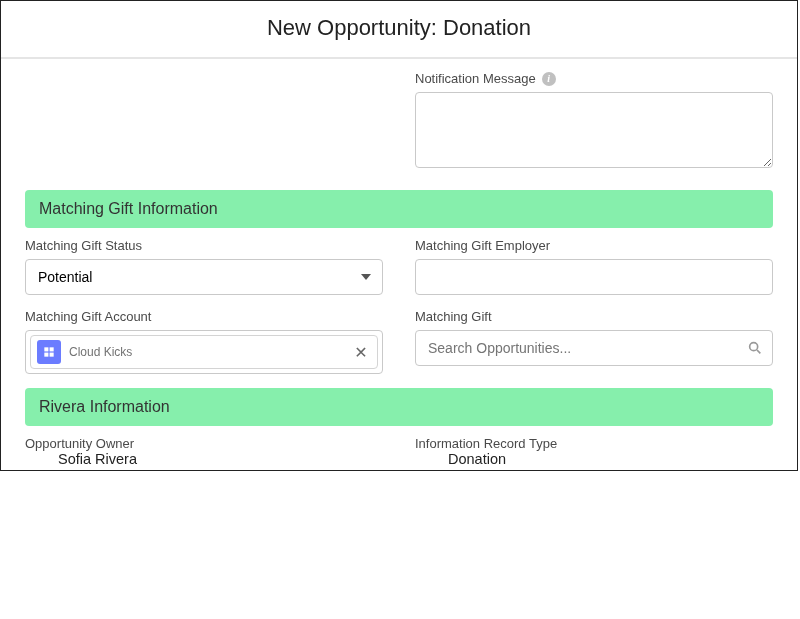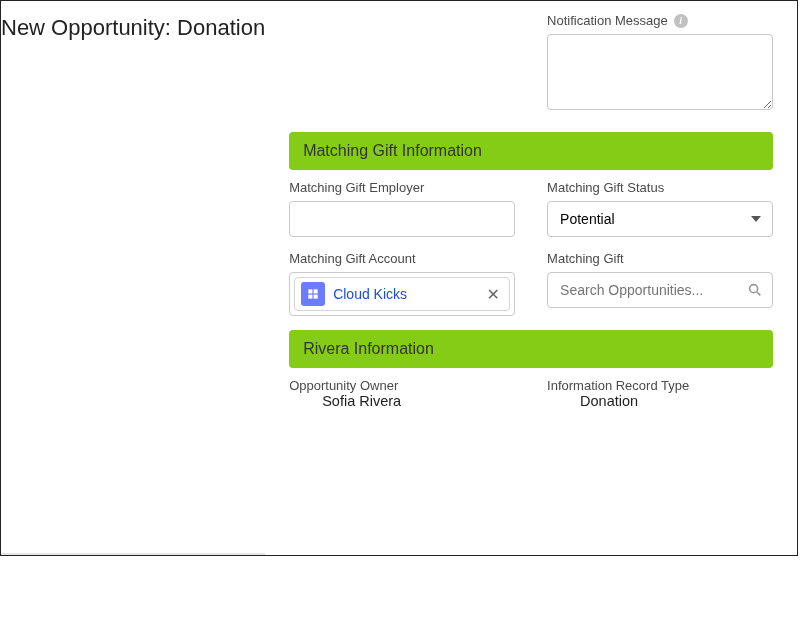--- a/index.html
+++ b/index.html
@@ -6,23 +6,24 @@
     body {
       font-family: -apple-system, BlinkMacSystemFont, 'Segoe UI', Arial, sans-serif;
       background: #fff;
       width: 800px;
       height: 619px;
       overflow: hidden;
       position: relative;
     }
     .modal {
       width: 798px;
-      height: 556px;
+      height: 471px;
       border: 1px solid #222;
       display: flex;
+      flex-direction: column;
     }
     .modal-header {
       text-align: center;
       padding: 14px 0 16px;
       border-bottom: 2px solid #e5e5e5;
     }
     .modal-title {
       font-size: 22px;
       font-weight: 400;
       color: #222;
@@ -70,21 +71,21 @@
       width: 100%;
       height: 76px;
       border: 1px solid #c9c9c9;
       border-radius: 4px;
       padding: 6px;
       font-family: inherit;
       font-size: 13px;
       resize: both;
     }
     .section-header {
-      background: #84cc16;
+      background: #86efac;
       padding: 10px 14px;
       font-size: 16px;
       color: #333;
       border-radius: 4px;
       margin-bottom: 10px;
     }
     .fields-row {
       margin-bottom: 14px;
     }
     .text-input {
@@ -139,22 +140,22 @@
       height: 24px;
       background: #6b7cff;
       border-radius: 3px;
       display: flex;
       align-items: center;
       justify-content: center;
     }
     .pill-icon svg { width: 14px; height: 14px; }
     .pill-text {
       flex: 1;
-      font-size: 14px;
-      color: #1d4ed8;
+      font-size: 12px;
+      color: #737373;
     }
     .pill-remove {
       width: 20px;
       height: 20px;
       display: flex;
       align-items: center;
       justify-content: center;
       cursor: pointer;
       color: #666;
       font-size: 16px;
@@ -246,31 +247,31 @@
           <span class="info-icon">i</span>
         </div>
         <textarea style=""></textarea>
       </div>
     </div>
 
     <div class="section-header">Matching Gift Information</div>
 
     <div class="row fields-row">
       <div class="col">
-        <div class="field-label">Matching Gift Employer</div>
-        <input type="text" class="text-input" value="" style="">
-      </div>
-      <div class="col">
         <div class="field-label">Matching Gift Status</div>
         <div class="select-wrap">
           <div class="select-box">
               <span>Potential</span>
             </div>
           <div class="select-caret"></div>
         </div>
+      </div>
+      <div class="col">
+        <div class="field-label">Matching Gift Employer</div>
+        <input type="text" class="text-input" value="" style="">
       </div>
     </div>
 
     <div class="row fields-row">
       <div class="col">
         <div class="field-label">Matching Gift Account</div>
         <div class="lookup-wrap">
           <div class="pill">
             <span class="pill-icon">
               <svg viewBox="0 0 24 24" fill="#fff">

